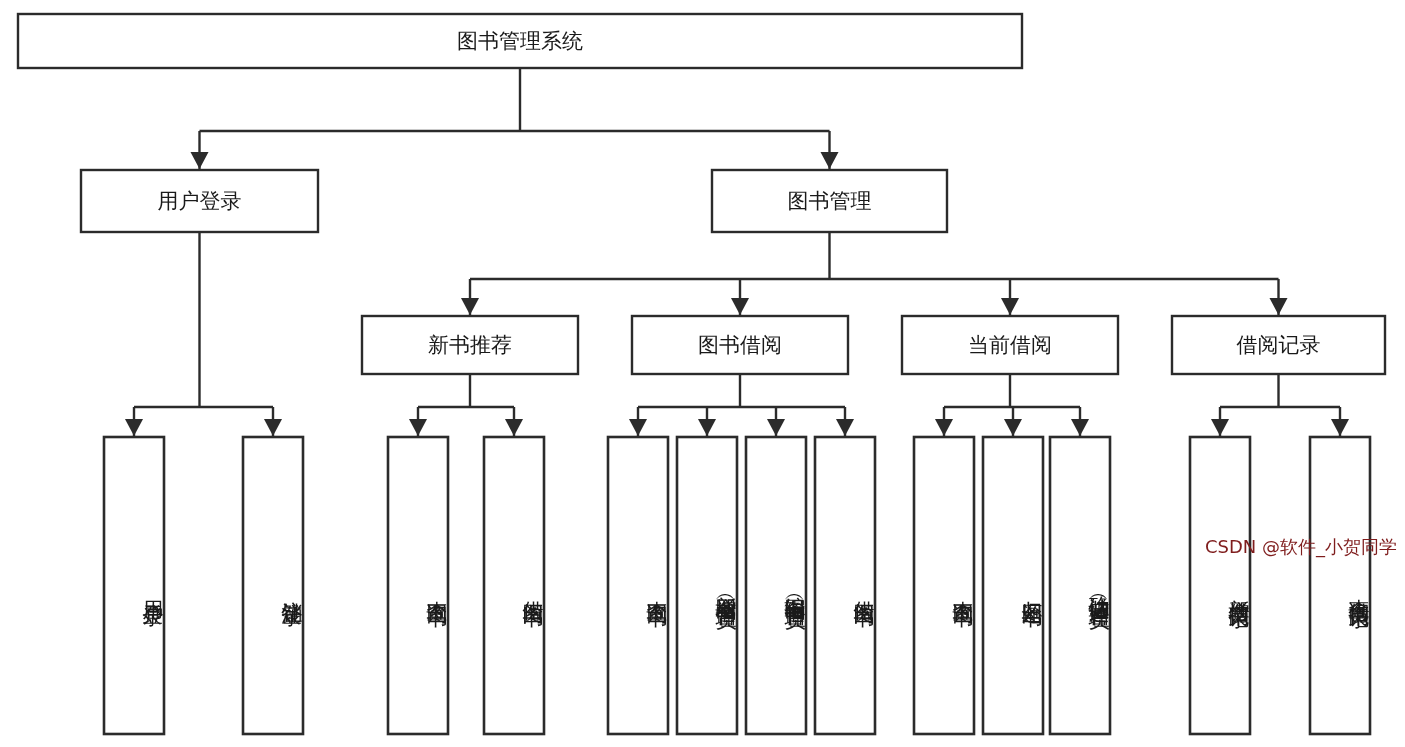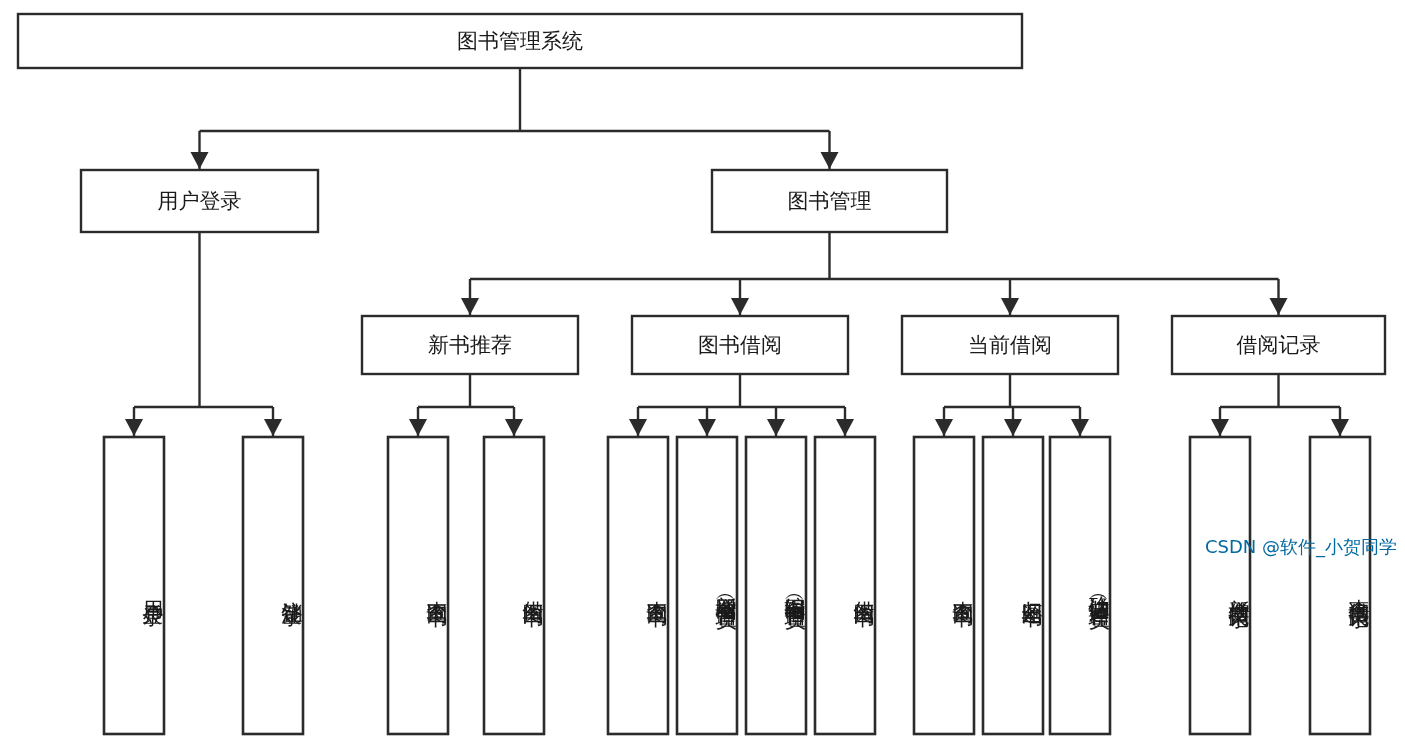--- a/index.html
+++ b/index.html
@@ -70,21 +70,21 @@
     pointer-events: none;
     -webkit-user-select: none;
     user-select: none;
   }
   .watermark {
     position: absolute;
     right: 8px;
     bottom: 4px;
     font-family: "DejaVu Sans", "Liberation Sans", sans-serif;
     font-size: 18px;
-    color: #0369a1;
+    color: #7f1d1d;
     white-space: nowrap;
     -webkit-user-select: none;
     user-select: none;
   }
 </style>
 </head>
 <body>
 
 <div id="diagram-root">
 

